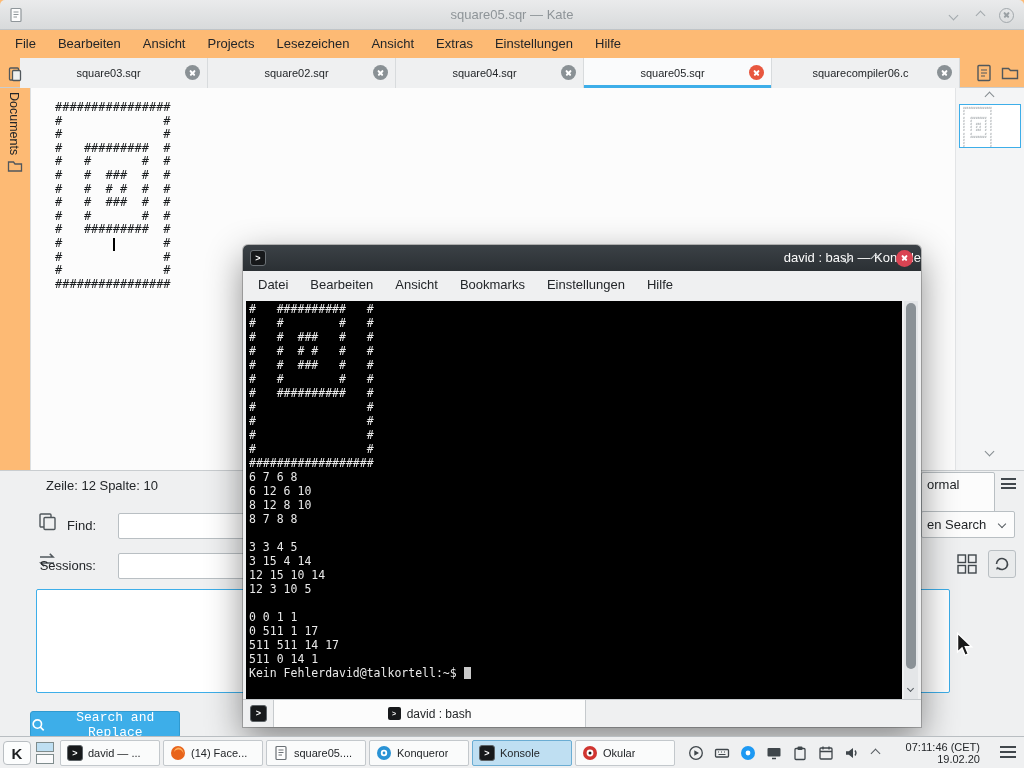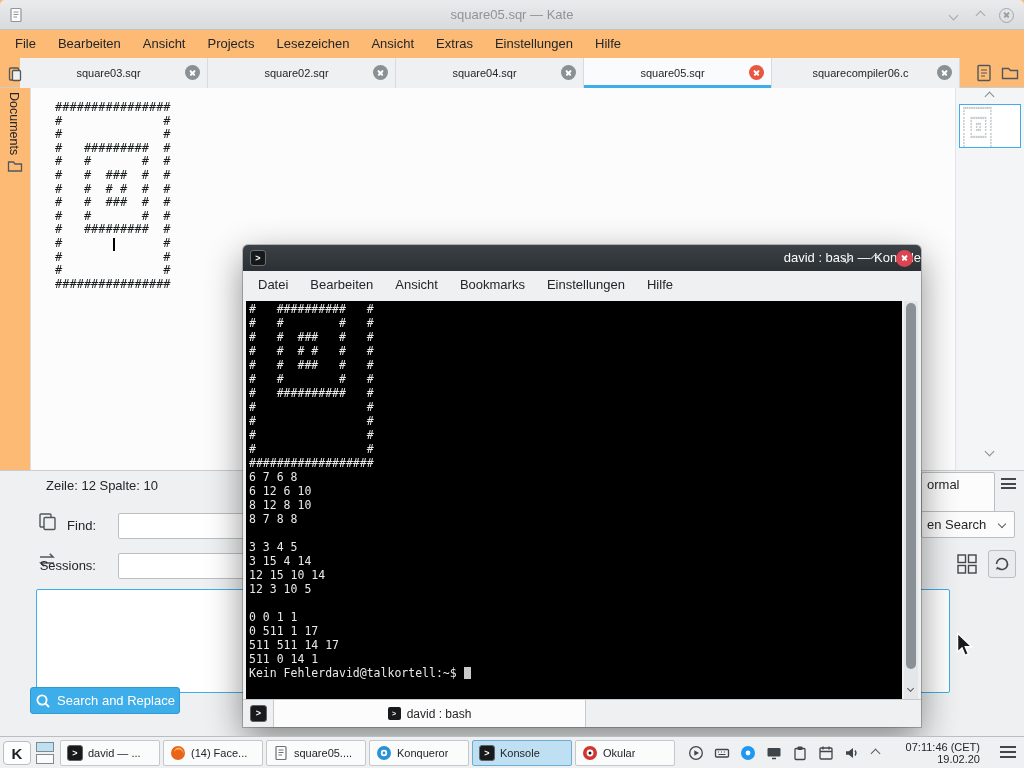--- a/index.html
+++ b/index.html
@@ -57,21 +57,21 @@
   .sc-down{position:absolute;left:30px;top:360px;}
   .minimap{position:absolute;left:3px;top:16px;width:62px;height:44px;border:1px solid #3daee9;background:#fff;overflow:hidden;}
   .mini-pre{font-family:"DejaVu Sans Mono",monospace;font-size:3px;line-height:3.2px;color:#9aa0a4;white-space:pre;padding:2px 0 0 3px;}
 
   .kate-bottom{position:absolute;left:0;top:470px;width:1024px;height:266px;border-top:1px solid #c9cdd0;background:#eff0f1;}
   .status{position:absolute;left:46px;top:7px;}
   .panel-ico{position:absolute;left:36px;}
   .lbl{position:absolute;left:26px;width:70px;text-align:right;line-height:26px;}
   .inp{position:absolute;left:118px;width:396px;height:26px;border:1px solid #b9bfc3;border-radius:2px;background:#fff;padding:0 6px;font-family:"Liberation Sans",sans-serif;font-size:13px;color:#232629;}
   .results-box{position:absolute;left:36px;top:118px;width:914px;height:104px;background:#fff;border:1px solid #3daee9;border-radius:2px;}
-  .snr-btn{position:absolute;left:30px;top:216px;width:150px;height:27px;background:#3daee9;border:1px solid #2f9ad0;border-radius:3px;color:#fff;font-family:Liberation Sans, sans-serif;font-size:13px;display:flex;align-items:center;justify-content:center;gap:6px;cursor:pointer;}
+  .snr-btn{position:absolute;left:30px;top:240px;width:150px;height:27px;background:#3daee9;border:1px solid #2f9ad0;border-radius:3px;color:#fff;font-family:Liberation Mono, monospace;font-size:13px;display:flex;align-items:center;justify-content:center;gap:6px;cursor:pointer;}
 
   .rp-box{position:absolute;background:#fcfcfc;border:1px solid #b9bfc3;border-radius:2px;line-height:23px;padding-left:5px;z-index:2;}
   .rp-mode{left:921px;top:472px;width:74px;height:41px;}
   .rp-files{left:921px;top:511px;width:94px;height:27px;line-height:25px;}
   .rp-files .chev{position:absolute;right:9px;top:9px;width:6px;height:6px;}
   .rp-burger{position:absolute;left:1001px;top:478px;z-index:2;}
   .rp-burger i{display:block;width:15px;height:2px;background:#41474c;margin-bottom:2.5px;}
   .rp-grid{position:absolute;left:956px;top:553px;z-index:2;}
   .rp-refresh{position:absolute;left:988px;top:550px;width:28px;height:28px;border:1px solid #b9bfc3;border-radius:3px;background:#e9ebec;display:flex;align-items:center;justify-content:center;z-index:2;}
 

